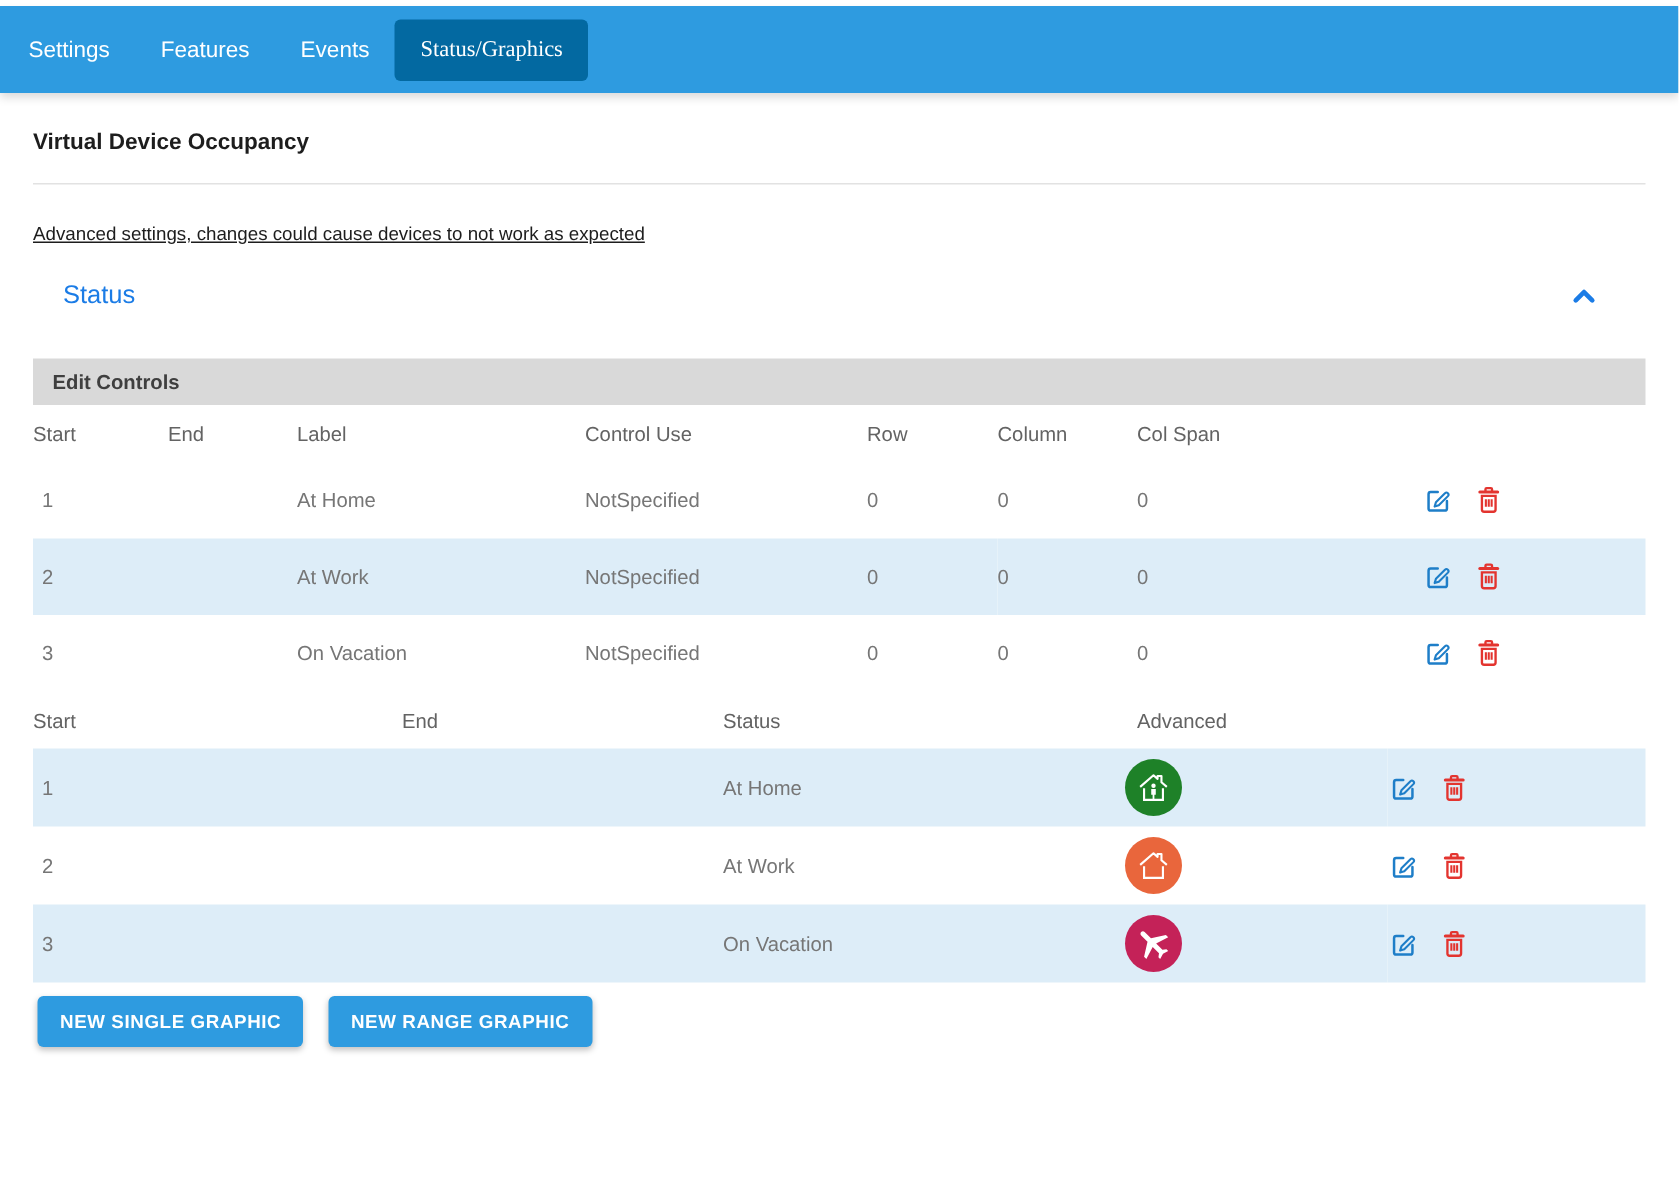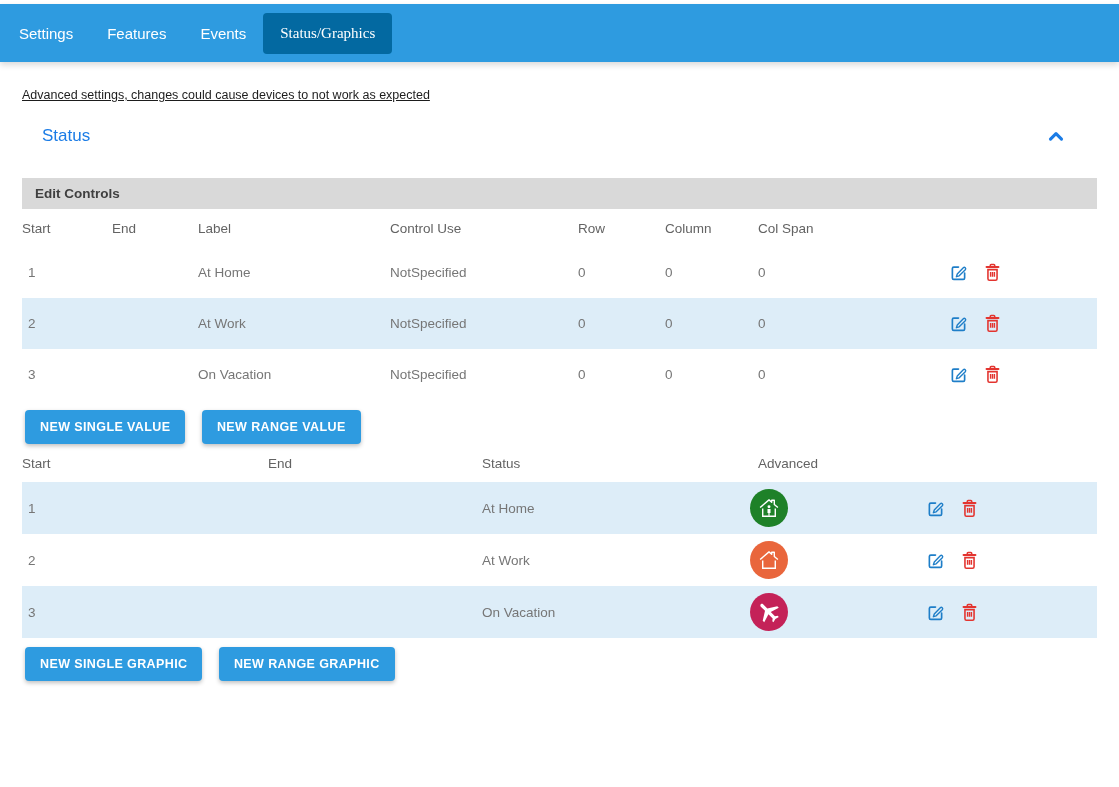--- a/index.html
+++ b/index.html
@@ -124,20 +124,21 @@
 
 <header class="app-header">
   <div class="tab">Settings</div>
   <div class="tab">Features</div>
   <div class="tab">Events</div>
   <div class="tab active">Status/Graphics</div>
 </header>
 
 <main class="content">
 
+  <h1 class="page-title">Virtual Device Occupancy</h1>
 
   <div class="warning">Advanced settings, changes could cause devices to not work as expected</div>
 
   <div class="status-row">
     <span class="status-label">Status</span>
     <span class="chevron">
       <svg viewBox="0 0 24 24">
           <use href="#sym-chevron-up"></use>
         </svg>
     </span>
@@ -218,24 +219,20 @@
                 <use href="#sym-edit"></use>
               </svg></span>
           <span class="icon-btn trash-ic"><svg viewBox="0 0 24 24">
                 <use href="#sym-trash"></use>
               </svg></span>
         </td>
       </tr>
     </tbody>
   </table>
 
-  <div class="btn-row">
-    <button class="btn">NEW SINGLE VALUE</button>
-    <button class="btn">NEW RANGE VALUE</button>
-  </div>
 
 
   <table class="t2">
     <colgroup>
       <col style="width:246px">
         <col style="width:214px">
         <col style="width:276px">
         <col style="width:167px">
         <col style="width:172px">
     </colgroup>

